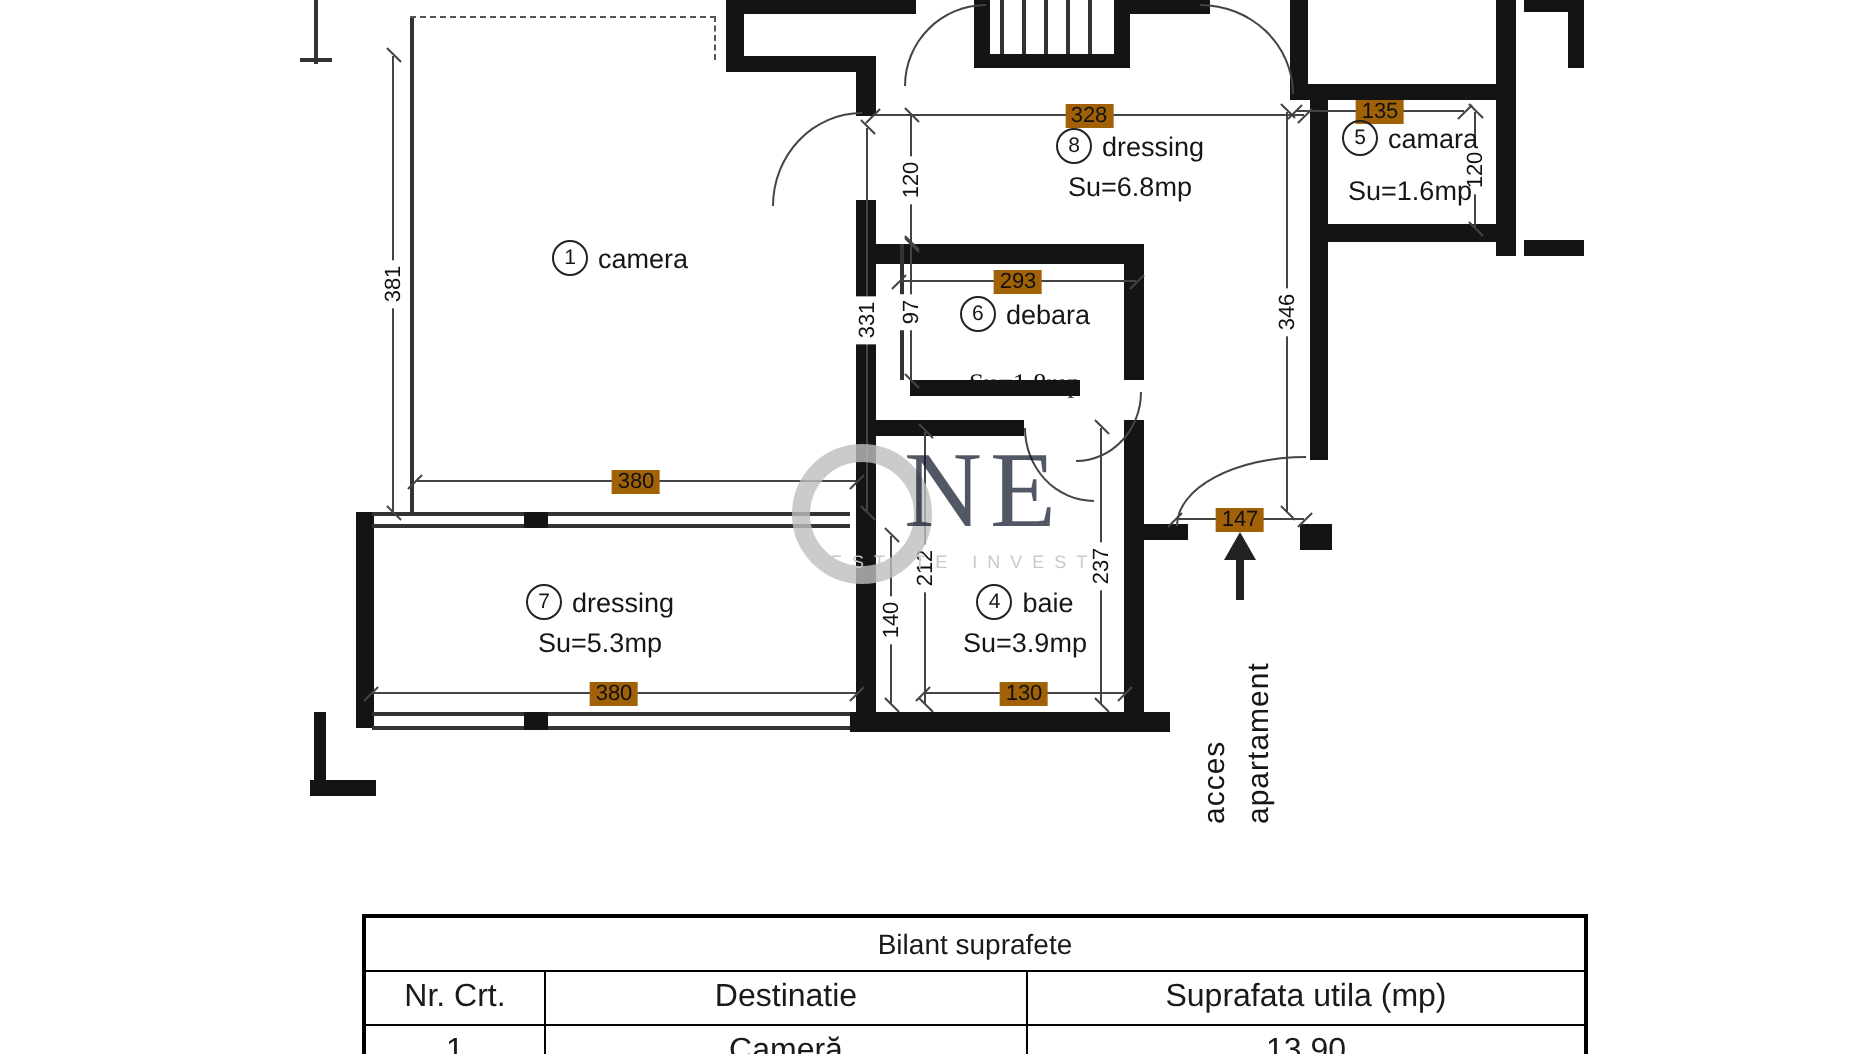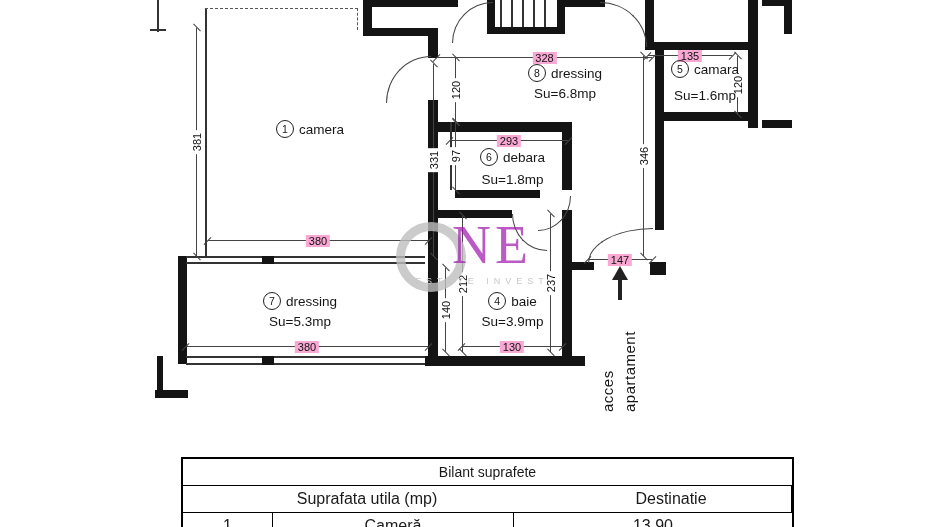--- a/index.html
+++ b/index.html
@@ -13,31 +13,31 @@
   .dash-h{position:absolute;border-top:1px dashed #555;height:0;}
   .dash-v{position:absolute;border-left:1px dashed #555;width:0;}
   .arc{position:absolute;border:0 solid #444;}
   .arc.tl{border-top-width:1px;border-left-width:1px;border-top-left-radius:100% 100%;}
   .arc.tr{border-top-width:1px;border-right-width:1px;border-top-right-radius:100% 100%;}
   .arc.bl{border-bottom-width:1px;border-left-width:1px;border-bottom-left-radius:100% 100%;}
   .arc.br{border-bottom-width:1px;border-right-width:1px;border-bottom-right-radius:100% 100%;}
   .dh{position:absolute;height:0;border-top:1px solid #444;}
   .dh::before,.dh::after{content:"";position:absolute;top:-5px;width:1px;height:10px;background:#444;transform:rotate(45deg);}
   .dh::before{left:-1px;} .dh::after{right:-1px;}
-  .dh .dl{position:absolute;left:50%;top:0;transform:translate(-50%,-50%);background:#f9a8d4;padding:0 3px;font-size:11px;white-space:nowrap;color:#111;}
+  .dh .dl{position:absolute;left:50%;top:0;transform:translate(-50%,-50%);background:#a16207;padding:0 3px;font-size:11px;white-space:nowrap;color:#111;}
   .dv{position:absolute;width:0;border-left:1px solid #444;}
   .dv::before,.dv::after{content:"";position:absolute;left:-5px;width:10px;height:1px;background:#444;transform:rotate(45deg);}
   .dv::before{top:-1px;} .dv::after{bottom:-1px;}
   .dv .dl{position:absolute;left:0;top:50%;transform:translate(-50%,-50%) rotate(-90deg);background:#fff;padding:0 3px;font-size:11px;white-space:nowrap;color:#111;}
   .room{position:absolute;text-align:center;font-size:13.5px;white-space:nowrap;color:#161616;}
   .room .rl1{display:flex;align-items:center;justify-content:center;gap:5px;}
   .circ{display:inline-flex;width:16px;height:16px;border:1px solid #222;border-radius:50%;align-items:center;justify-content:center;font-size:10.5px;flex:0 0 auto;}
   .rarea{margin-top:4px;}
   .wm-ring{position:absolute;border:9px solid rgba(190,190,190,.8);border-radius:50%;}
-  .wm-ne{position:absolute;font-family:"Liberation Serif", serif;font-size:54px;line-height:1;color:#a21caf;opacity:.72;letter-spacing:4px;}
+  .wm-ne{position:absolute;font-family:"Liberation Serif", serif;font-size:54px;line-height:1;color:#0f172a;opacity:.72;letter-spacing:4px;}
   .wm-sub{position:absolute;font-size:9px;letter-spacing:5px;color:#c9c9c9;white-space:nowrap;}
   .arrow-head{position:absolute;width:0;height:0;border-left:8px solid transparent;border-right:8px solid transparent;border-bottom:14px solid #222;}
   .arrow-shaft{position:absolute;width:4px;background:#222;}
   .access{position:absolute;writing-mode:vertical-rl;transform:rotate(180deg);font-size:15px;line-height:22px;letter-spacing:.5px;color:#161616;}
   .tbl{position:absolute;left:181px;top:457px;width:609px;border:2px solid #000;background:#fff;}
   .tbl-title{height:26px;display:flex;align-items:center;justify-content:center;border-bottom:1px solid #000;font-size:14px;}
   .tbl-row{display:flex;height:26px;}
   .tbl-head{border-bottom:1px solid #000;}
   .tc{display:flex;align-items:center;justify-content:center;font-size:16px;}
   .c1{width:89px;border-right:1px solid #000;}
@@ -171,21 +171,21 @@
         <span class="circ">5</span>
         <span>camara</span>
       </div>
     <div class="rarea" style="margin-top:10px;">Su=1.6mp</div>
   </div>
   <div class="room" style="left:455px;top:148px;width:115px;">
     <div class="rl1">
         <span class="circ">6</span>
         <span>debara</span>
       </div>
-    <div class="rarea" style="margin-top:6px;">Su=1.8mp</div>
+    <div class="rarea" style="margin-top:18px;font-family:Liberation Serif, serif;">Su=1.8mp</div>
   </div>
   <div class="room" style="left:235px;top:292px;width:130px;">
     <div class="rl1">
         <span class="circ">7</span>
         <span>dressing</span>
       </div>
     <div class="rarea">Su=5.3mp</div>
   </div>
   <div class="room" style="left:450px;top:292px;width:125px;">
     <div class="rl1">
@@ -201,21 +201,22 @@
 
   <div class="arrow-head" style="left:612px;top:266px;"></div>
   <div class="arrow-shaft" style="left:618px;top:280px;height:20px;"></div>
   <div class="access" style="left:597px;top:296px;width:46px;height:116px;">acces apartament</div>
 
 </div>
 
 <div class="tbl">
   <div class="tbl-title">Bilant suprafete</div>
   <div class="tbl-row tbl-head">
+    <div class="tc c1">Nr. Crt.</div>
+    <div class="tc c2">Destinatie</div>
     <div class="tc c3">Suprafata utila (mp)</div>
-    <div class="tc c2">Destinatie</div>
   </div>
   <div class="tbl-row">
     <div class="tc c1">1</div>
     <div class="tc c2">Cameră</div>
     <div class="tc c3">13.90</div>
   </div>
 </div>
 
 </body></html>

